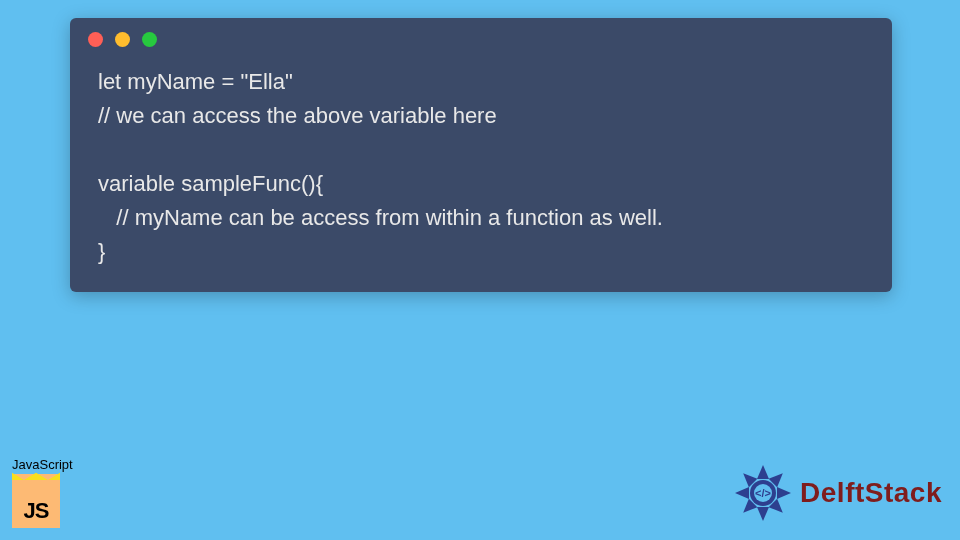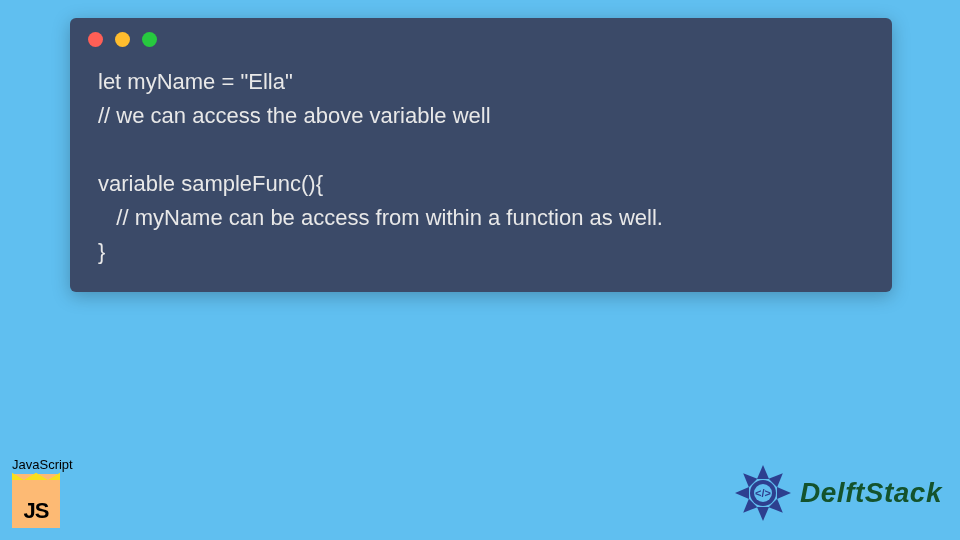--- a/index.html
+++ b/index.html
@@ -81,43 +81,42 @@
   }
   .brand {
     position: absolute;
     right: 18px;
     bottom: 16px;
     display: flex;
     align-items: center;
     gap: 6px;
   }
   .brand-text {
-    color: #14532d;
+    color: #7f1d1d;
     font-size: 28px;
     font-weight: 600;
-    font-style: italic;
     letter-spacing: 0.5px;
   }
   .brand-logo {
     width: 62px;
     height: 62px;
     position: relative;
   }
 </style>
 </head>
 <body>
 
 <div class="code-window">
   <div class="dots">
     <div class="dot red"></div>
     <div class="dot yellow"></div>
     <div class="dot green"></div>
   </div>
   <div class="code-body"><span>let myName = "Ella"</span>
-<span>// we can access the above variable well</span>
+<span>// we can access the above variable here</span>
 <span></span>
 <span>variable sampleFunc(){</span>
 <span>   // myName can be access from within a function as well.</span>
 <span>}</span></div>
 </div>
 
 <div class="js-badge">
   <div class="js-label">JavaScript</div>
   <div class="js-logo">
     <div class="js-text">JS</div>

